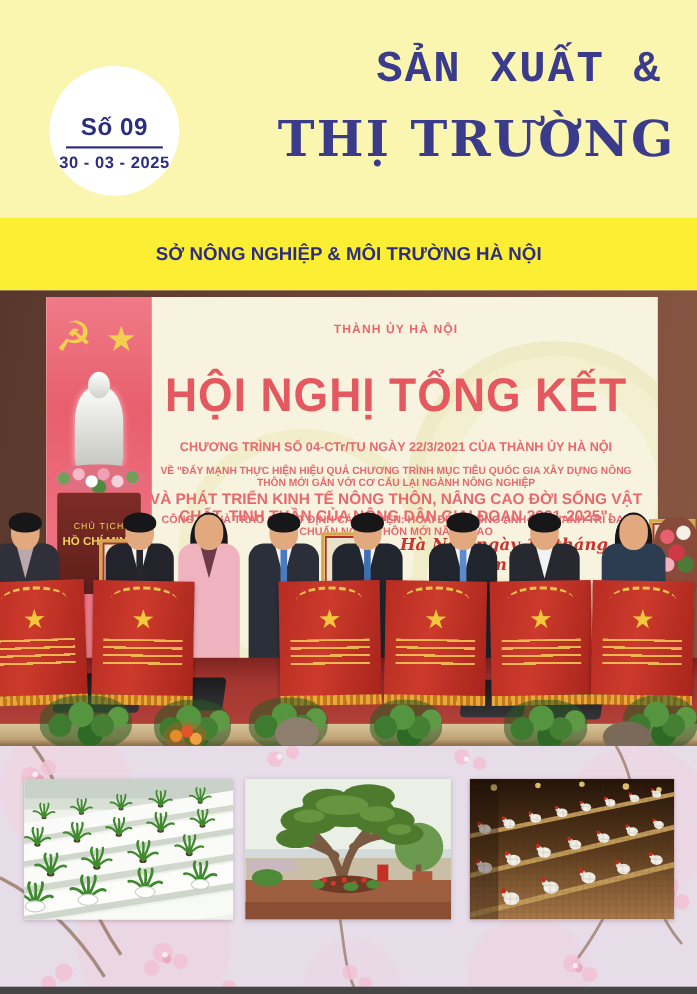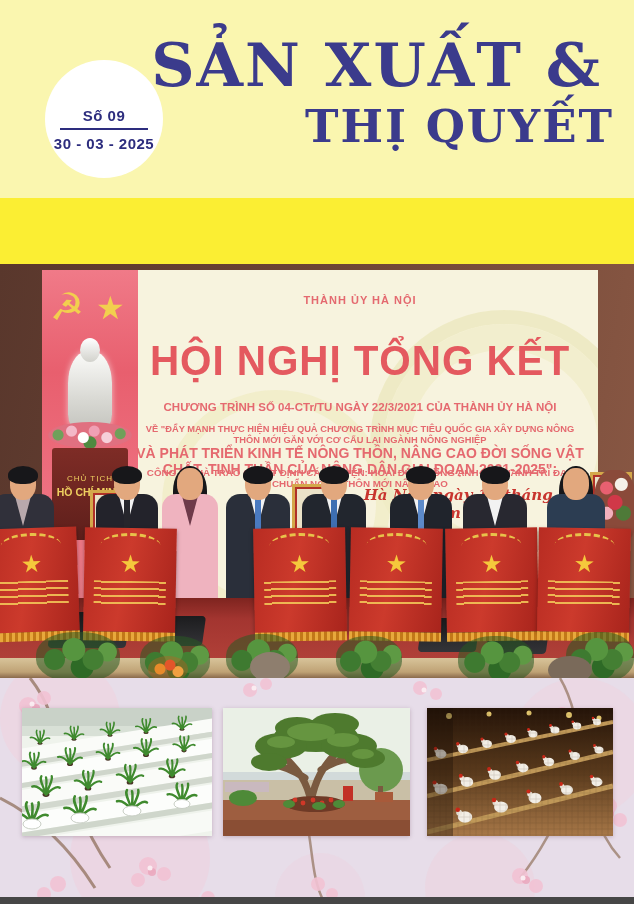--- a/index.html
+++ b/index.html
@@ -4,26 +4,26 @@
 <style>
   html,body{margin:0;padding:0;background:#888;}
   .page{position:relative;width:634px;height:904px;overflow:hidden;
         font-family:"Liberation Sans",sans-serif;background:#E7DDE9;margin:0 auto;}
 
   
   .masthead{position:absolute;left:0;top:0;width:634px;height:198px;background:#FAF6AF;}
   .issue-badge{position:absolute;left:45px;top:60px;width:118px;height:118px;border-radius:50%;
         background:#FFFFFF;display:flex;flex-direction:column;align-items:center;justify-content:center;
         color:#2D2D7E;}
-  .badge-issue{font-size:15px;font-weight:bold;letter-spacing:.5px;margin-top:21px;}
+  .badge-issue{font-size:22px;font-weight:bold;letter-spacing:.5px;margin-top:21px;}
   .badge-divider{width:88px;border-top:2px solid #2D2D7E;margin:4px 0 5px 0;}
   .badge-date{font-size:15px;font-weight:bold;letter-spacing:.5px;}
   .masthead-title{position:absolute;right:20px;top:34px;text-align:right;color:#3B3B8C;
         font-family:"DejaVu Serif",serif;font-weight:bold;}
-  .title-line1{font-size:60px;line-height:62px;letter-spacing:2px;padding-right:12px;}
+  .title-line1{font-size:40px;line-height:62px;letter-spacing:2px;padding-right:12px;font-family:Liberation Mono, monospace;}
   .title-line2{font-size:45px;line-height:62px;letter-spacing:2px;}
 
   
   .dept-band{position:absolute;left:0;top:198px;width:634px;height:66px;background:#FBEE33;
         display:flex;flex-direction:column;align-items:center;justify-content:center;gap:3px;color:#2E2E7F;}
   .dept-vi{font-size:17px;font-weight:bold;}
   .dept-en{font-size:15.5px;font-weight:bold;}
 
   
   .photo-main{position:absolute;left:0;top:264px;width:634px;height:414px;overflow:hidden;
@@ -133,25 +133,26 @@
 <div class="page">
 
   <div class="masthead">
     <div class="issue-badge">
       <div class="badge-issue">Số 09</div>
       <div class="badge-divider"></div>
       <div class="badge-date">30 - 03 - 2025</div>
     </div>
     <div class="masthead-title">
       <div class="title-line1">SẢN XUẤT &amp;</div>
-      <div class="title-line2">THỊ QUYẾT</div>
+      <div class="title-line2">THỊ TRƯỜNG</div>
     </div>
   </div>
 
   <div class="dept-band">
+    <div class="dept-vi">SỞ NÔNG NGHIỆP &amp; MÔI TRƯỜNG HÀ NỘI</div>
   </div>
 
   <div class="photo-main">
 
     <div class="screen">
       <div class="screen-motif motif-right"></div>
       <div class="screen-motif motif-left"></div>
 
       <div class="red-panel">
         <div class="hs-icon">☭</div>

